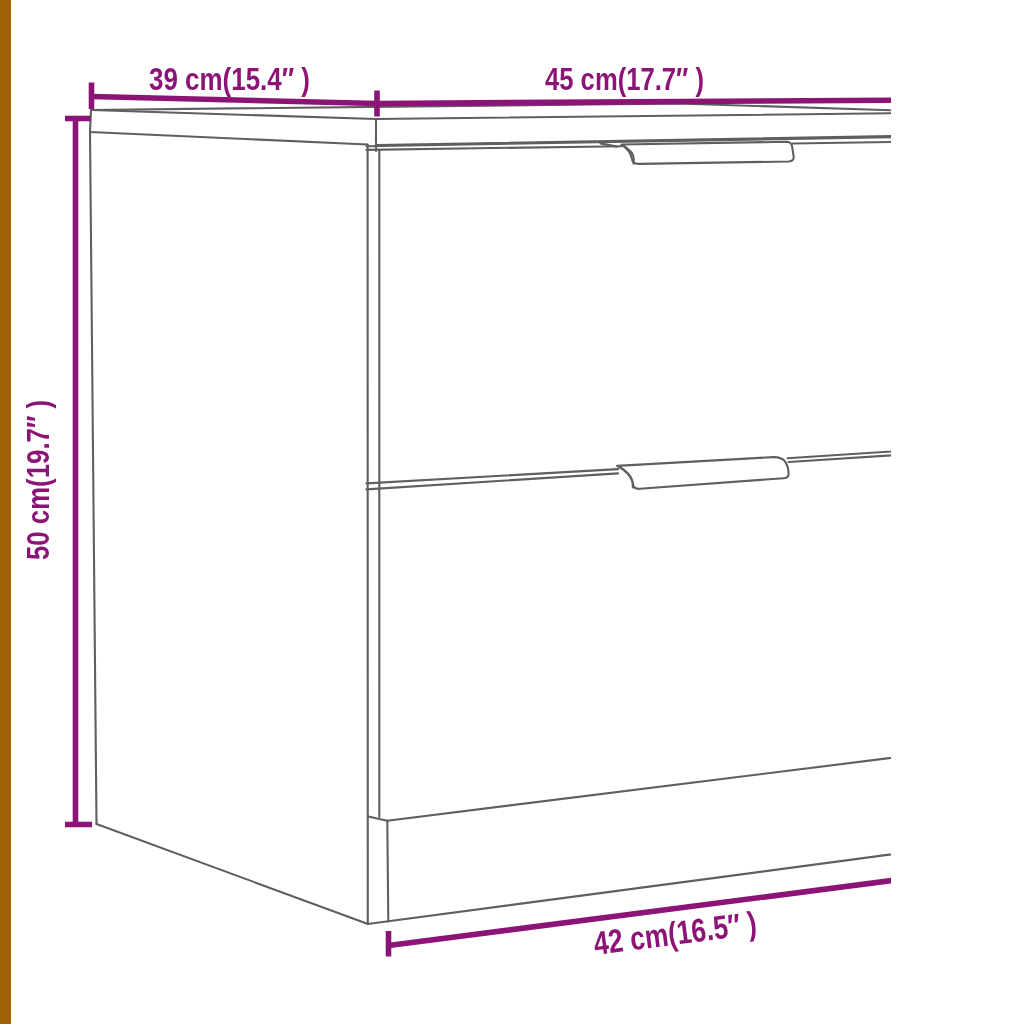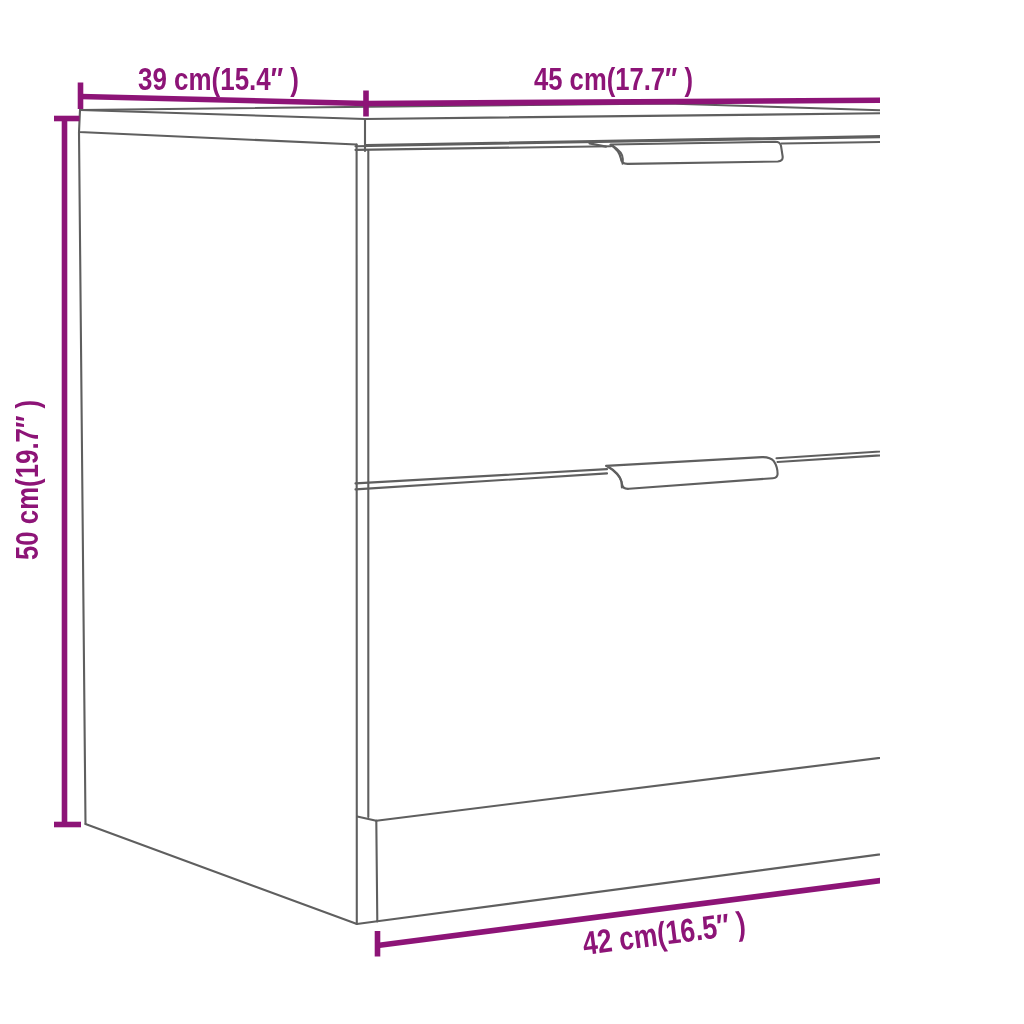--- a/index.html
+++ b/index.html
@@ -1,16 +1,16 @@
 <!DOCTYPE html>
 <html><head>
 <meta charset="utf-8">
 <style>
   html,body{margin:0;padding:0;background:#ffffff;}
-  .stage{width:880px;height:1024px;position:relative;background:#a16207;overflow:hidden;}
+  .stage{width:880px;height:1024px;position:relative;background:#a16207;overflow:hidden;padding-left:11px;}
   text{font-family:"Liberation Sans",sans-serif;font-weight:bold;fill:#8d1477;}
 </style>
 </head>
 <body>
 <div class="stage">
 <svg width="1024" height="1024" viewBox="0 0 1024 1024" xmlns="http://www.w3.org/2000/svg">
 
   <rect x="0" y="0" width="1024" height="1024" fill="#ffffff"></rect>
 
   <g stroke="#5f5f5f" stroke-width="2.1" fill="none" stroke-linejoin="round" stroke-linecap="round">

